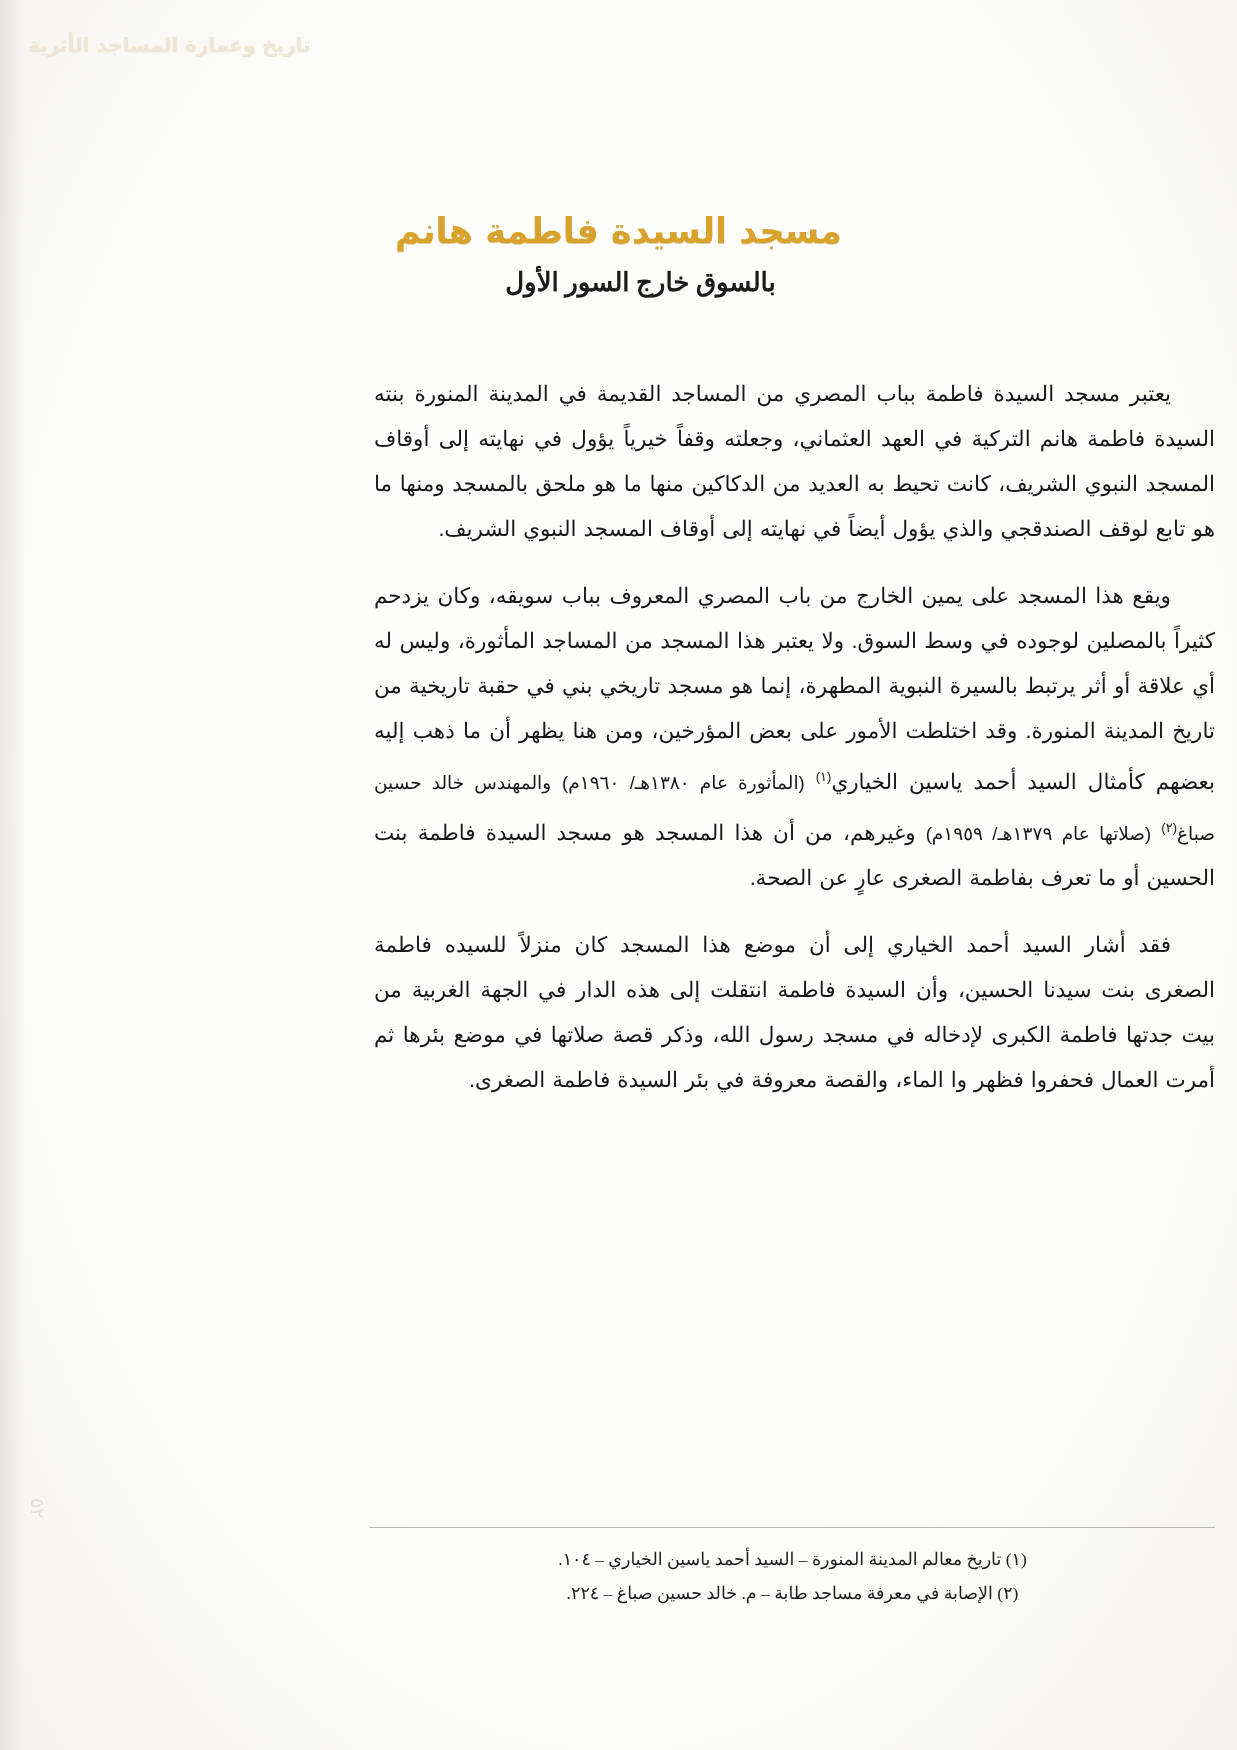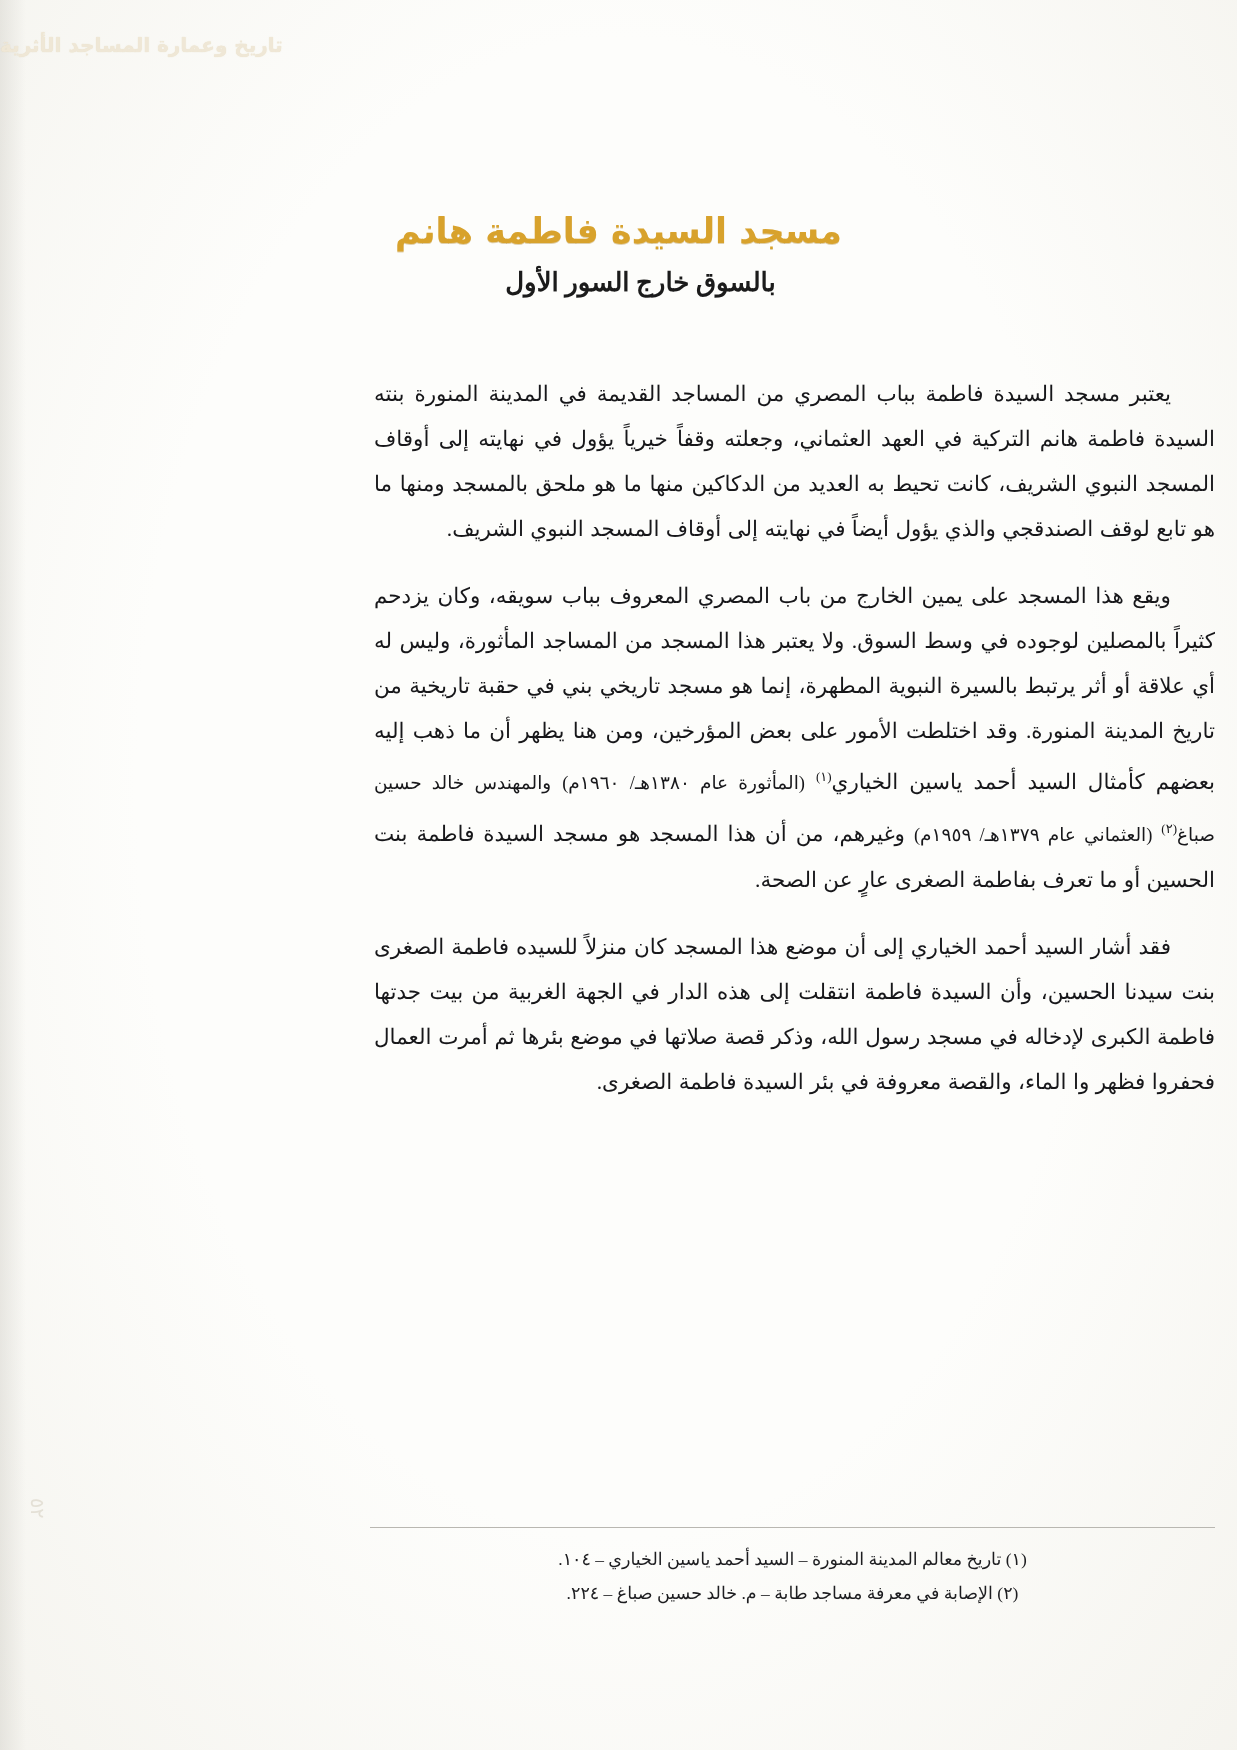--- a/index.html
+++ b/index.html
@@ -45,21 +45,21 @@
     text-align: left;
     direction: rtl;
     font-family: "DejaVu Sans", "Liberation Sans", sans-serif;
     font-size: 20px;
     font-weight: 700;
     letter-spacing: 0.5px;
     color: #efe7d6;
     text-shadow: 0 0 1px rgba(214,196,152,0.55);
     white-space: nowrap;
   }
-  .running-header .hdr-inner { display: inline-block; }
+  .running-header .hdr-inner { display: inline-block; padding-left: 28px; }
 
   
   .title-block {
     position: absolute;
     top: 210px;
     left: 0;
     right: 0;
     text-align: center;
   }
   .doc-title {
@@ -87,21 +87,21 @@
     position: absolute;
     top: 372px;
     right: 22px;
     width: 845px;
     direction: rtl;
     text-align: justify;
     text-align-last: right;
   }
   p.para {
     margin: 0 0 22px 4px;
-    font-family: Liberation Serif, serif;
+    font-family: Liberation Sans, sans-serif;
     font-size: 21.5px;
     line-height: 45px;
     color: #17171a;
     text-indent: 44px;
     word-spacing: 1px;
   }
   .fn-ref {
     font-size: 13px;
     vertical-align: super;
     color: #17171a;
@@ -165,21 +165,21 @@
   </div>
 
   <div class="body-col">
 
     <p class="para">يعتبر مسجد السيدة فاطمة بباب المصري من المساجد القديمة في المدينة المنورة بنته السيدة فاطمة هانم التركية في العهد العثماني، وجعلته وقفاً خيرياً يؤول في نهايته إلى أوقاف المسجد النبوي الشريف، كانت تحيط به العديد من الدكاكين منها ما هو ملحق بالمسجد ومنها ما هو تابع لوقف الصندقجي والذي يؤول أيضاً في نهايته إلى أوقاف المسجد النبوي الشريف.</p>
 
     <p class="para">
       <span>ويقع هذا المسجد على يمين الخارج من باب المصري المعروف بباب سويقه، وكان يزدحم كثيراً بالمصلين لوجوده في وسط السوق. ولا يعتبر هذا المسجد من المساجد المأثورة، وليس له أي علاقة أو أثر يرتبط بالسيرة النبوية المطهرة، إنما هو مسجد تاريخي بني في حقبة تاريخية من تاريخ المدينة المنورة. وقد اختلطت الأمور على بعض المؤرخين، ومن هنا يظهر أن ما ذهب إليه بعضهم كأمثال السيد أحمد ياسين الخياري</span><span class="fn-ref">(١)</span>
       <span class="inline-small">(المأثورة عام ١٣٨٠هـ/ ١٩٦٠م)</span>
       <span class="inline-small">والمهندس خالد حسين صباغ</span><span class="fn-ref">(٢)</span>
-      <span class="inline-small">(العثماني عام ١٣٧٩هـ/ ١٩٥٩م)</span>
+      <span class="inline-small">(صلاتها عام ١٣٧٩هـ/ ١٩٥٩م)</span>
       <span>وغيرهم، من أن هذا المسجد هو مسجد السيدة فاطمة بنت الحسين أو ما تعرف بفاطمة الصغرى عارٍ عن الصحة.</span>
     </p>
 
     <p class="para">فقد أشار السيد أحمد الخياري إلى أن موضع هذا المسجد كان منزلاً للسيده فاطمة الصغرى بنت سيدنا الحسين، وأن السيدة فاطمة انتقلت إلى هذه الدار في الجهة الغربية من بيت جدتها فاطمة الكبرى لإدخاله في مسجد رسول الله، وذكر قصة صلاتها في موضع بئرها ثم أمرت العمال فحفروا فظهر وا الماء، والقصة معروفة في بئر السيدة فاطمة الصغرى.</p>
 
 
   </div>
 
   <div class="footnote-rule"></div>
 

